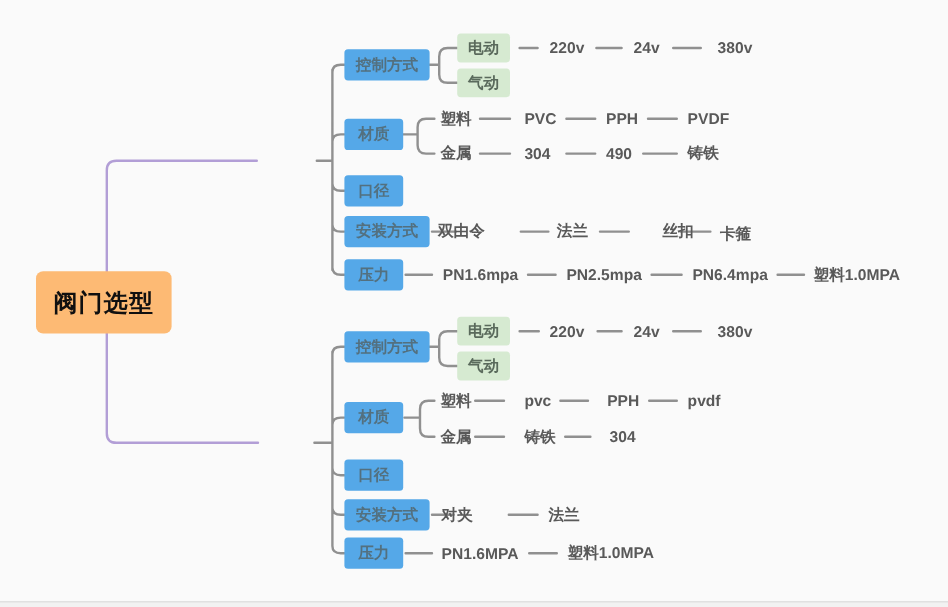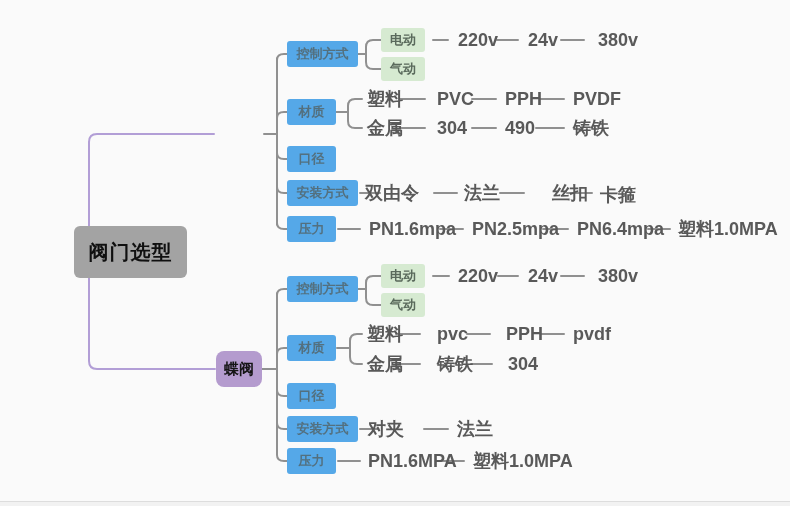--- a/index.html
+++ b/index.html
@@ -6,34 +6,34 @@
   body{font-family:"Liberation Sans","DejaVu Sans",sans-serif;}
   .canvas{
     position:relative;width:790px;height:506px;background:#fafafa;overflow:hidden;
   }
   .canvas svg{position:absolute;left:0;top:0;z-index:1;}
   .node{
     position:absolute;z-index:2;display:flex;align-items:center;justify-content:center;
     font-weight:bold;box-sizing:border-box;white-space:nowrap;cursor:default;font-family:Liberation Mono, monospace;
   }
   .root{
-    background:#a3a3a3;color:#101010;font-size:20px;border-radius:6px;letter-spacing:1px;margin-left:44px;
+    background:#fdba74;color:#101010;font-size:20px;border-radius:6px;letter-spacing:1px;
   }
   .pnode{
     background:#b49bce;color:#151515;font-size:15px;border-radius:8px;
   }
   .cat{
     background:#55a8e8;color:#53707f;font-size:13px;border-radius:3px;
   }
   .leafbox{
     background:#d6ead1;color:#5a6a5c;font-size:13px;border-radius:3px;
   }
   .txt{
     position:absolute;z-index:2;transform:translateY(-50%);color:#595959;
-    font-weight:bold;font-size:18px;white-space:nowrap;cursor:default;
+    font-weight:bold;font-size:13px;white-space:nowrap;cursor:default;
   }
   .bottom-strip{
     position:absolute;left:0;top:501px;width:790px;height:5px;
     background:#f2f2f2;border-top:1px solid #dddddd;z-index:0;
   }
 </style>
 </head>
 <body>
 
 <div class="canvas">
@@ -110,21 +110,20 @@
   <span class="txt" style="left:365px;top:193px">双由令</span>
   <span class="txt" style="left:464px;top:193px">法兰</span>
   <span class="txt" style="left:552px;top:193px">丝扣</span>
   <span class="txt" style="left:600px;top:195px">卡箍</span>
 
   <span class="txt" style="left:369px;top:229px">PN1.6mpa</span>
   <span class="txt" style="left:472px;top:229px">PN2.5mpa</span>
   <span class="txt" style="left:577px;top:229px">PN6.4mpa</span>
   <span class="txt" style="left:678px;top:229px">塑料1.0MPA</span>
 
-  <div class="node pnode" style="left:216px;top:351px;width:46px;height:36px">蝶阀</div>
 
   <div class="node cat" style="left:287px;top:276px;width:71px;height:26px">控制方式</div>
   <div class="node cat" style="left:287px;top:335px;width:49px;height:26px">材质</div>
   <div class="node cat" style="left:287px;top:383px;width:49px;height:26px">口径</div>
   <div class="node cat" style="left:287px;top:416px;width:71px;height:26px">安装方式</div>
   <div class="node cat" style="left:287px;top:448px;width:49px;height:26px">压力</div>
 
   <div class="node leafbox" style="left:381px;top:264px;width:44px;height:24px">电动</div>
   <div class="node leafbox" style="left:381px;top:293px;width:44px;height:24px">气动</div>
   <span class="txt" style="left:458px;top:276px">220v</span>

